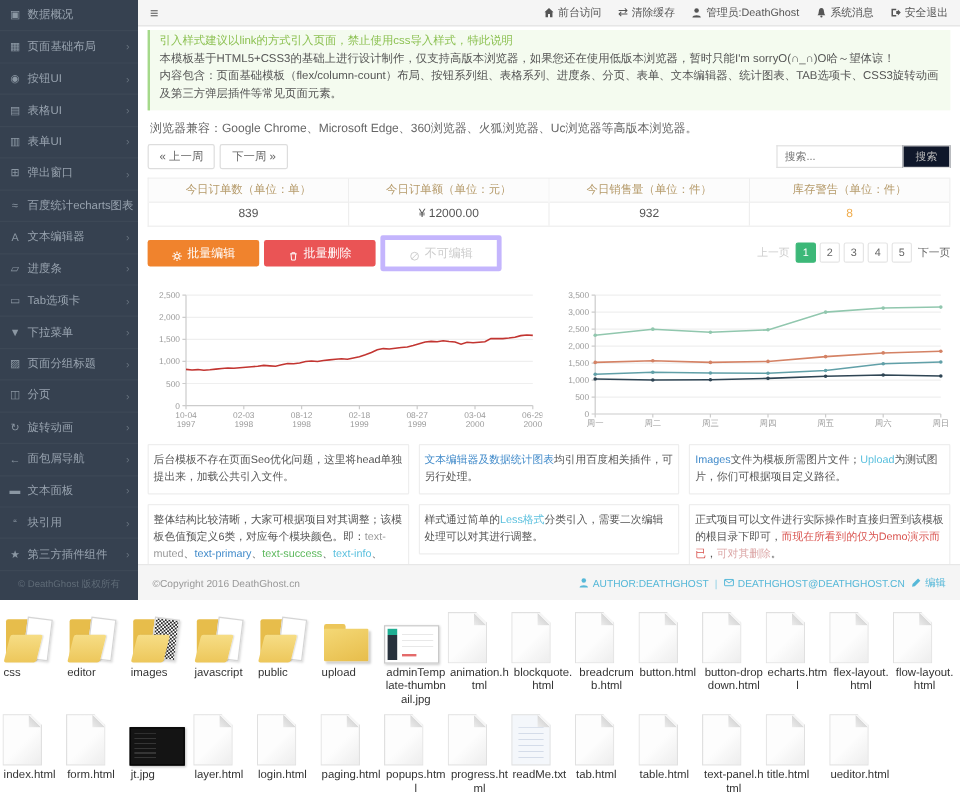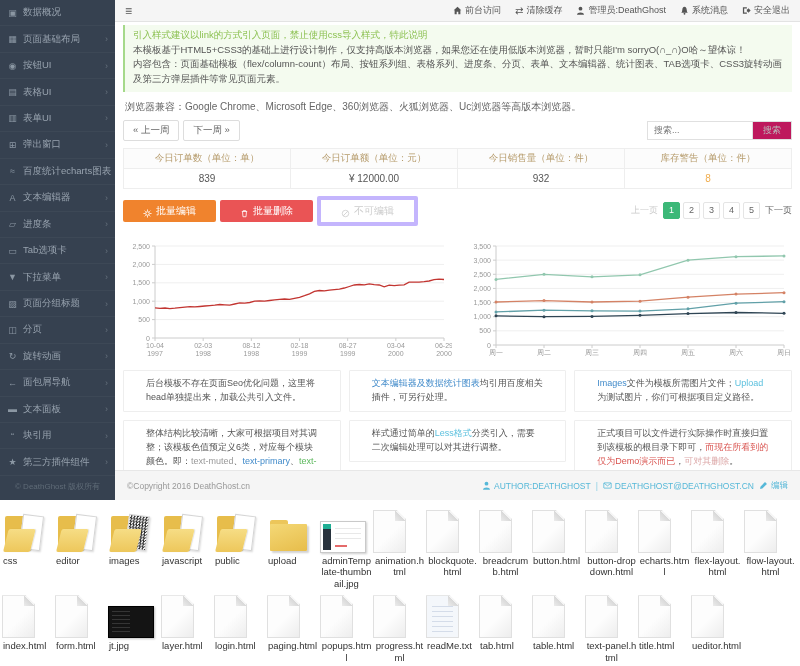--- a/index.html
+++ b/index.html
@@ -22,42 +22,42 @@
 .nav-item{display:flex;align-items:center;gap:3px;font-size:9px;color:#555;cursor:pointer;white-space:nowrap}
 .nav-item svg,.foot-link svg{display:block}
 .content{flex:1;padding:3px 8px 0;overflow:hidden}
 .alert{background:#f4fbef;border-left:2px solid #a5d98a;padding:3px 8px 5px;font-size:9.5px;line-height:1.55;color:#555}
 .alert .green{color:#8cc152}
 .browser-line{font-size:10px;color:#666;margin:8px 0 6px;padding:0 2px}
 .controls{display:flex;align-items:center;margin:2px 0 7px}
 .btn-week{background:#fff;border:1px solid #ddd;border-radius:2px;font-size:9.5px;color:#666;padding:3px 9px;margin-right:4px;cursor:pointer}
 .search-group{margin-left:auto;display:flex}
 .search-input{width:105px;height:19px;border:1px solid #e0e0e0;border-right:none;font-size:9px;padding:0 6px;color:#888;outline:none;background:#fff}
-.search-btn{height:19px;border:1px solid #e0e0e0;background:#be185d;font-size:9px;color:#bbb;padding:0 10px;cursor:pointer}
+.search-btn{height:19px;border:1px solid #e0e0e0;background:#0f172a;font-size:9px;color:#bbb;padding:0 10px;cursor:pointer}
 .stats{display:flex;border:1px solid #eee;border-right:none}
 .stat-col{flex:1;border-right:1px solid #eee}
 .stat-h{background:#fcfcfc;border-bottom:1px solid #eee;text-align:center;font-size:9.5px;color:#b59a6a;padding:3px 0;white-space:nowrap}
 .stat-v{text-align:center;font-size:10px;color:#555;padding:4px 0}
 .stat-v.warn{color:#f0ad4e}
 .actions{display:flex;align-items:center;margin:7px 0 0}
 .btn{border:none;border-radius:2px;color:#fff;font-size:10px;padding:4px 20px;margin-right:4px;display:flex;align-items:flex-end;gap:4px;cursor:pointer}
 .btn-edit{background:#f0832d}
 .btn-del{background:#ea5455}
 .btn-dis{background:#fff;border:4px solid #c4b5fd;color:#ccc;cursor:not-allowed}
 .pager{margin-left:auto;display:flex;align-items:center;gap:3px;font-size:9px;color:#666}
 .pg{min-width:17px;height:17px;line-height:15px;text-align:center;border:1px solid #e5e5e5;border-radius:2px;background:#fff;padding:0 3px;cursor:pointer}
 .pg.active{background:#3cb878;border-color:#3cb878;color:#fff}
 .pg-prev{color:#ccc;margin-right:2px}
 .pg-next{color:#666;margin-left:2px;cursor:pointer}
 .charts{display:flex;gap:12px;margin-top:15px}
 .chart{flex:1;height:118px;position:relative}
 svg text{font-family:"Liberation Sans","DejaVu Sans",sans-serif}
 .panels{display:flex;gap:8px;margin-top:11px;align-items:flex-start}
 .panel-col{flex:1;min-width:0}
-.panel-block{border:1px solid #eee;border-radius:1px;padding:6px 22px;margin-bottom:8px;font-size:9px;line-height:1.55;color:#555;background:#fff}
+.panel-block{border:1px solid #eee;border-radius:1px;padding:6px 4px;margin-bottom:8px;font-size:9px;line-height:1.55;color:#555;background:#fff}
 .seg-normal{color:#555}.seg-muted{color:#999}.seg-primary{color:#428bca}.seg-success{color:#5cb85c}.seg-info{color:#5bc0de}.seg-warning{color:#f0ad4e}.seg-danger{color:#d9534f}.seg-danger-light{color:#dca7a7}
 .page-footer{height:30px;background:#f5f5f5;border-top:1px solid #e7e7e7;display:flex;align-items:center;padding:0 12px;flex-shrink:0}
 .foot-copy{font-size:8.5px;color:#999}
 .foot-links{margin-left:auto;display:flex;align-items:center;gap:5px;font-size:8.5px;color:#56b8d8}
 .foot-link{display:flex;align-items:center;gap:3px;cursor:pointer;color:#56b8d8;white-space:nowrap}
 .foot-sep{color:#8fd0e5}
 
 .files{height:166px;background:#fff;padding:5px 2px 0}
 .file-row{display:flex;margin-bottom:1px}
 .file-item{width:53px;display:flex;flex-direction:column;align-items:flex-start;cursor:pointer}

